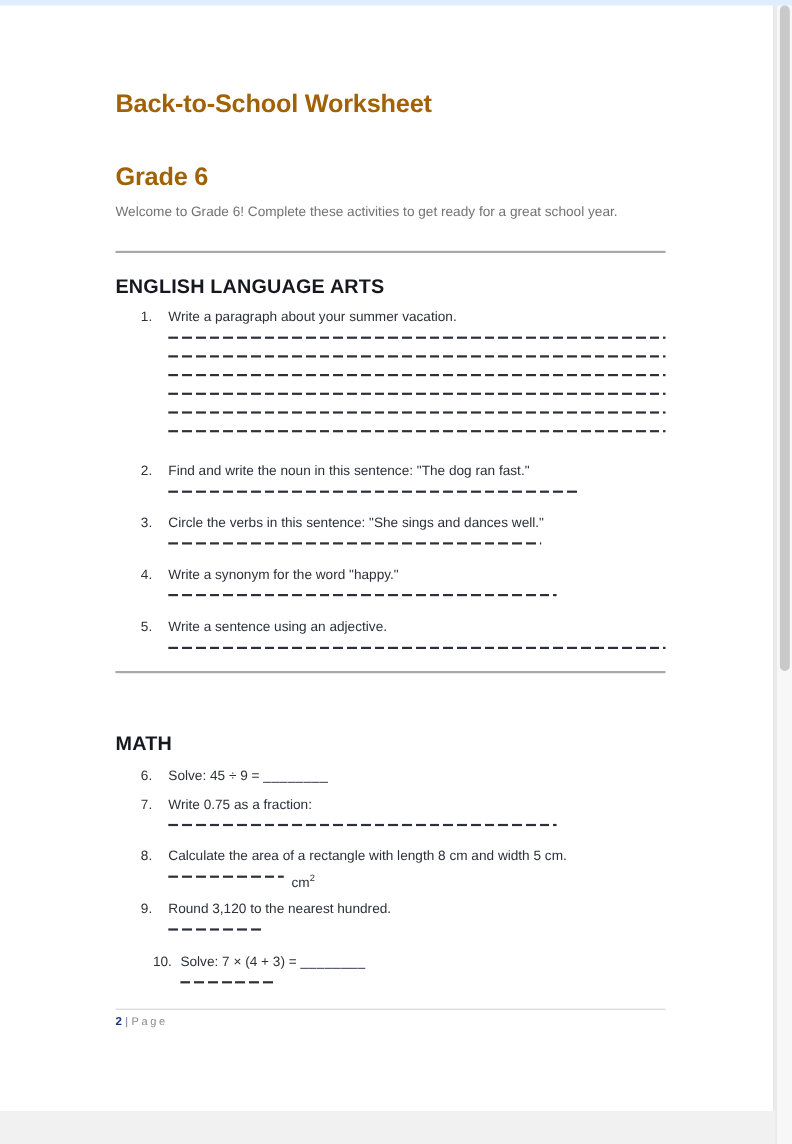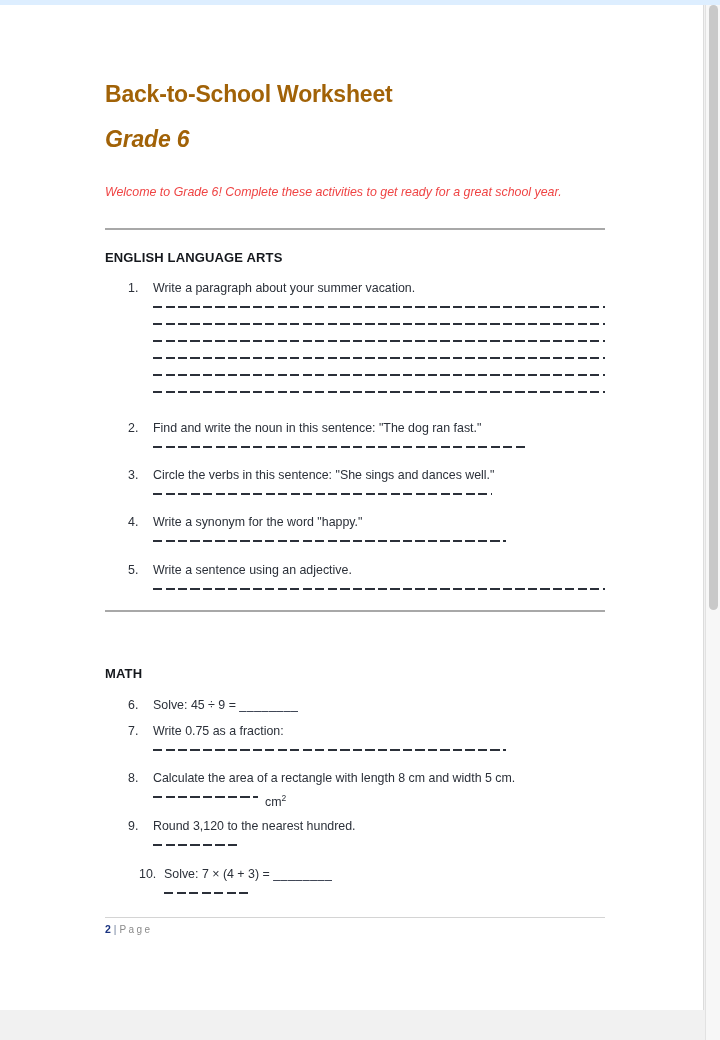--- a/index.html
+++ b/index.html
@@ -69,31 +69,30 @@
   .doc-title {
     font-size: 23px;
     font-weight: bold;
     color: #a16207;
     letter-spacing: -0.2px;
     margin: 0;
     padding: 0;
     line-height: 1.2;
   }
   #title-main { position: absolute; top: 76px; left: 0; }
-  #title-grade { position: absolute; top: 121px; left: 0; font-style: italic; }
+  #title-grade { position: absolute; top: 142px; left: 0; }
 
   #intro {
     position: absolute;
     top: 166px;
     left: 0;
     width: 470px;
     font-size: 12.4px;
-    color: #ef4444;
+    color: #737373;
     line-height: 1.55;
-    font-style: italic;
   }
 
   hr.rule {
     position: absolute;
     left: 0;
     width: 500px;
     height: 0;
     margin: 0;
     border: 0;
     border-top: 2px solid #a8a8a8;
@@ -107,21 +106,21 @@
     width: 500px;
     height: 0;
     margin: 0;
     border: 0;
     border-top: 1px solid #d4d4d4;
   }
 
   .section-head {
     position: absolute;
     left: 0;
-    font-size: 13px;
+    font-size: 18px;
     font-weight: bold;
     color: #15181d;
     letter-spacing: 0.15px;
   }
   #head-ela  { top: 245px; }
   #head-math { top: 661px; }
 
   
   .q {
     position: absolute;

